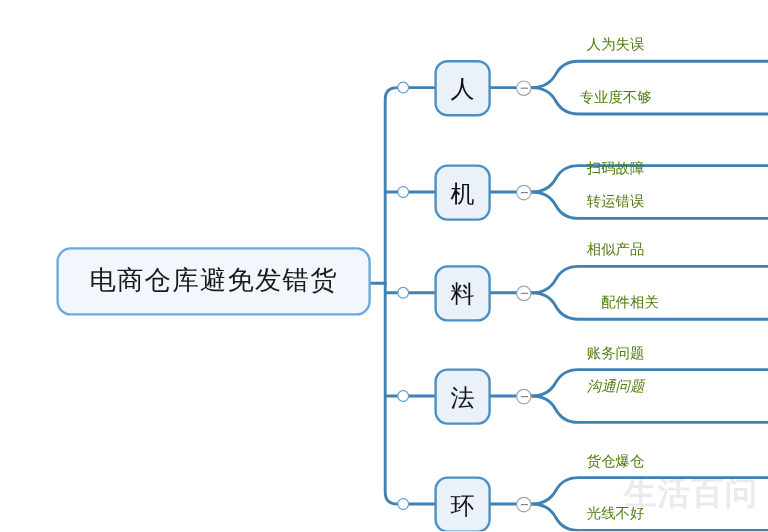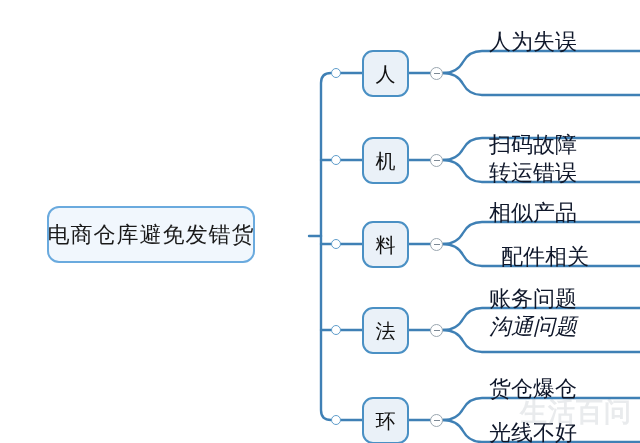--- a/index.html
+++ b/index.html
@@ -24,21 +24,21 @@
     width: 640px;
     height: 443px;
     pointer-events: none;
   }
 
   
   .root-node {
     position: absolute;
     left: 47px;
     top: 206px;
-    width: 208px;
+    width: 262px;
     height: 57px;
     box-sizing: border-box;
     border: 2px solid #6aaade;
     border-radius: 12px;
     background: #f1f7fd;
     display: flex;
     align-items: center;
     justify-content: center;
   }
   .root-label {
@@ -64,22 +64,22 @@
   }
   .branch-label {
     font-size: 20px;
     color: #111111;
     line-height: 1;
   }
 
   
   .leaf-label {
     position: absolute;
-    font-size: 22px;
-    color: #0f172a;
+    font-size: 12px;
+    color: #4d7c0f;
     line-height: 1;
     white-space: nowrap;
   }
 
   
   .toggle {
     position: absolute;
     width: 13px;
     height: 13px;
     box-sizing: border-box;
@@ -204,20 +204,21 @@
     <span class="minus"></span>
   </div>
   <div class="toggle" style="left:430px; top:324px;">
     <span class="minus"></span>
   </div>
   <div class="toggle" style="left:430px; top:414px;">
     <span class="minus"></span>
   </div>
 
   <div class="leaf-label" style="left:489px; top:31px;">人为失误</div>
+  <div class="leaf-label" style="left:483px; top:75px;">专业度不够</div>
 
   <div class="leaf-label" style="left:489px; top:118px;margin-top:16px;">扫码故障</div>
   <div class="leaf-label" style="left:489px; top:162px;text-align:right;">转运错误</div>
 
   <div class="leaf-label" style="left:489px; top:202px;">相似产品</div>
   <div class="leaf-label" style="left:501px; top:246px;">配件相关</div>
 
   <div class="leaf-label" style="left:489px; top:288px;">账务问题</div>
   <div class="leaf-label" style="left:489px; top:316px;font-style:italic;">沟通问题</div>
 

